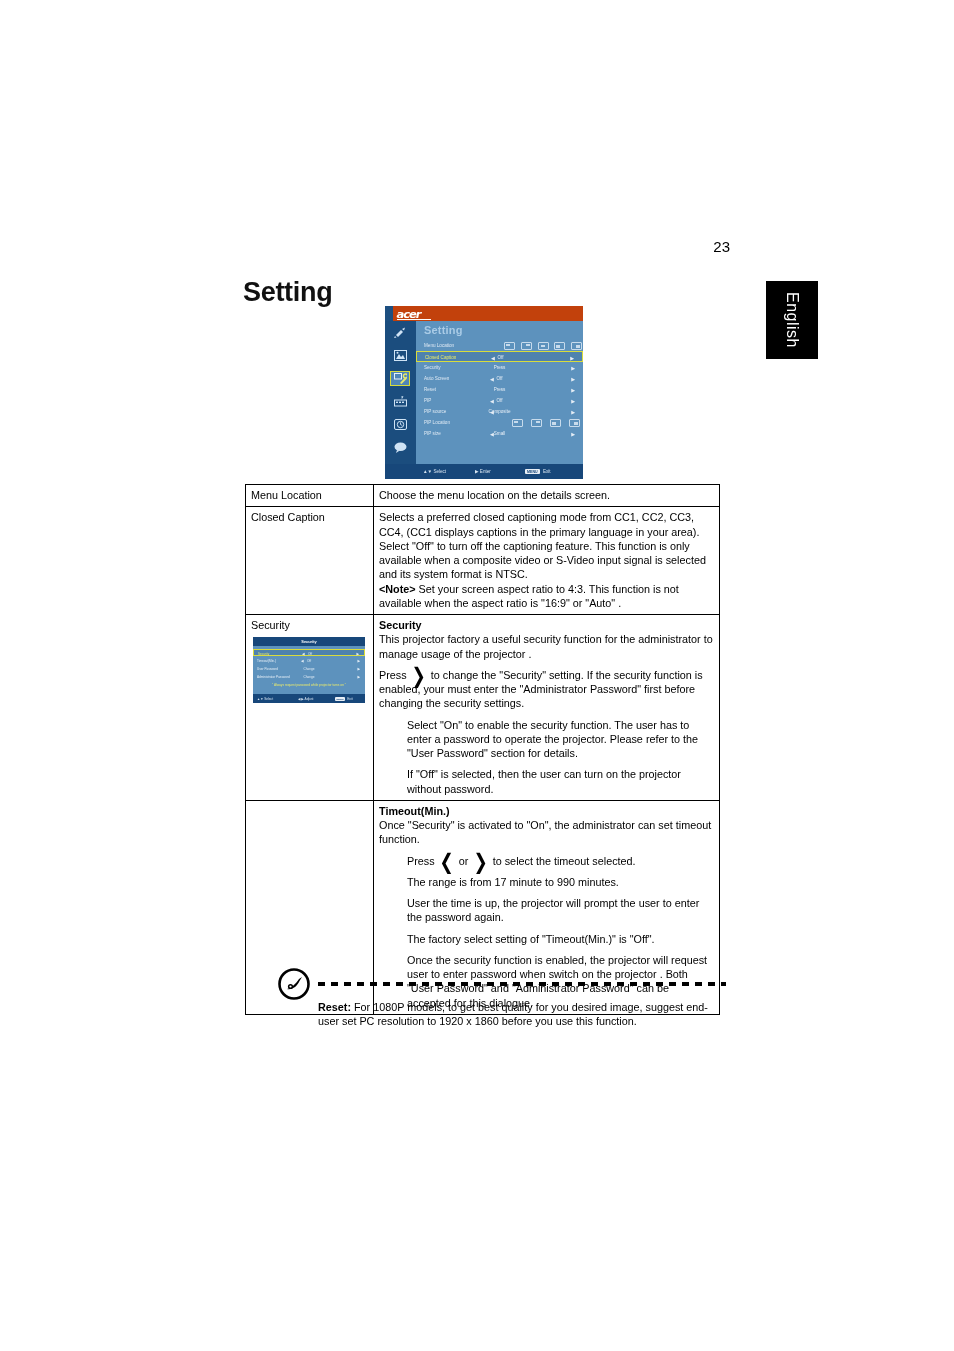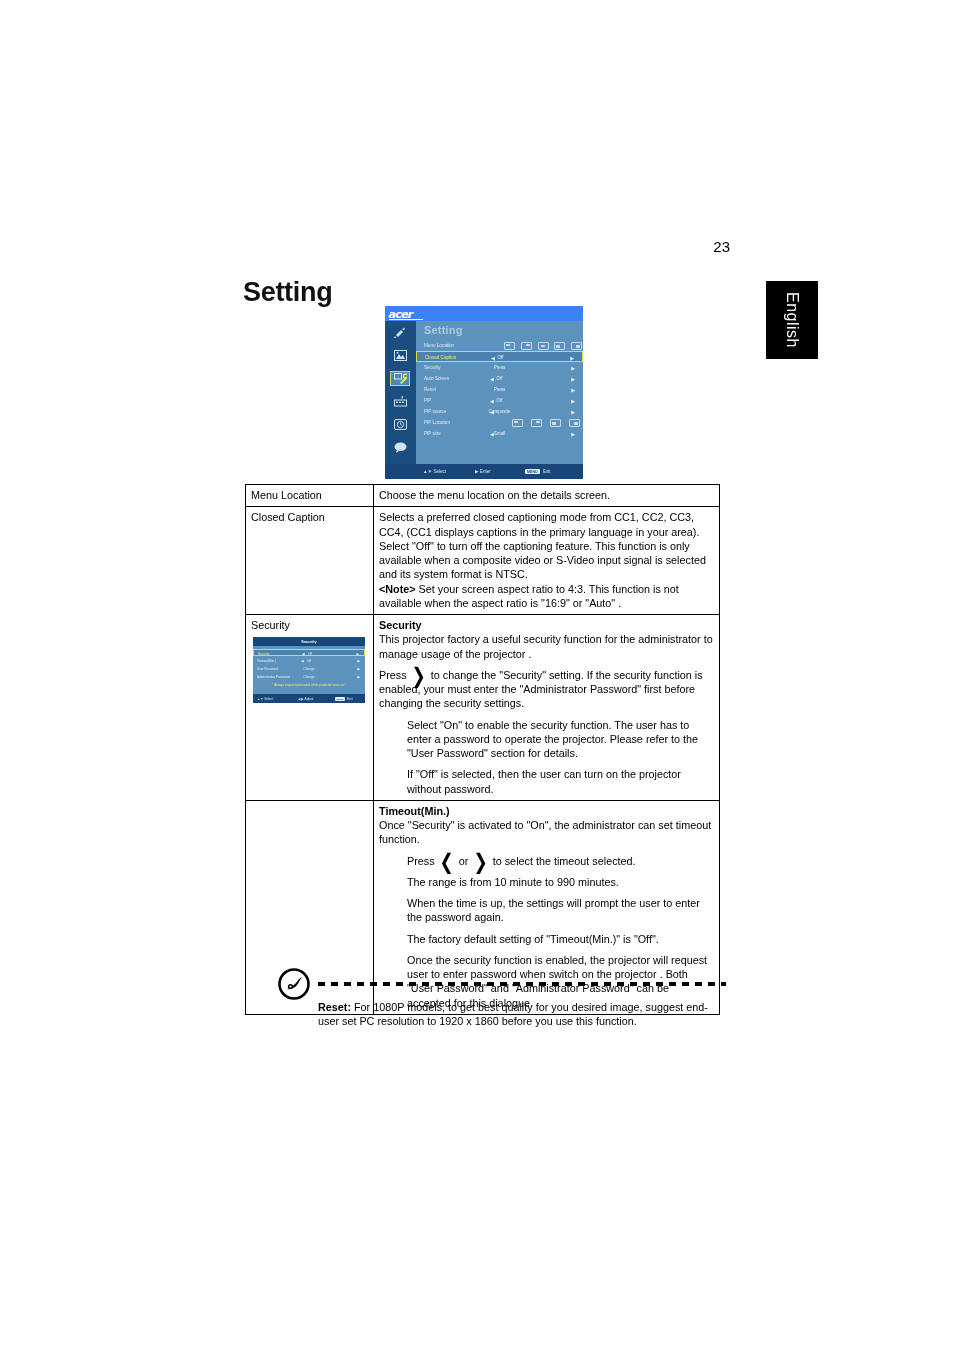--- a/index.html
+++ b/index.html
@@ -67,23 +67,23 @@
     width: 198px;
     height: 173px;
     background: #1d4f80;
     box-sizing: border-box;
     font-size: 5px;
     color: #cfe0f0;
     overflow: hidden;
   }
   .osd-topbar {
     position: absolute;
-    left: 0; top: 0;
+    left: 8px; top: 0;
     width: 198px; height: 15px;
-    background: #3b82f6;
+    background: #c2410c;
   }
   .osd-logo {
     position: absolute;
     left: 4px; top: 2px;
     font-size: 11px;
     font-weight: bold;
     font-style: italic;
     color: #ffffff;
     font-family: "DejaVu Sans", sans-serif;
     letter-spacing: -1px;
@@ -611,23 +611,23 @@
         <div class="indent">If "Off" is selected, then the user can turn on the projector without password.</div>
       </td>
     </tr>
 
     <tr>
       <td class="col-left"></td>
       <td>
         <div class="bold">Timeout(Min.)</div>
         <div>Once "Security" is activated to "On", the administrator can set timeout function.</div>
         <div class="indent"><span>Press </span><span class="arrow-glyph">❮</span><span> or </span><span class="arrow-glyph">❯</span><span> to select the timeout selected.</span></div>
-        <div class="indent">The range is from 10 minute to 990 minutes.</div>
-        <div class="indent">When the time is up, the settings will prompt the user to enter the password again.</div>
-        <div class="indent">The factory default setting of "Timeout(Min.)" is "Off".</div>
+        <div class="indent">The range is from 17 minute to 990 minutes.</div>
+        <div class="indent">User the time is up, the projector will prompt the user to enter the password again.</div>
+        <div class="indent">The factory select setting of "Timeout(Min.)" is "Off".</div>
         <div class="indent">Once the security function is enabled, the projector will request user to enter password when switch on the projector . Both "User Password" and "Administrator Password" can be accepted for this dialogue.</div>
       </td>
     </tr>
   </tbody>
 </table>
 
 <div class="note-block">
   <div class="note-icon">
     <svg width="32" height="32" viewBox="0 0 32 32">
       <circle cx="16" cy="16" r="14.5" fill="none" stroke="#000" stroke-width="2.6"></circle>

